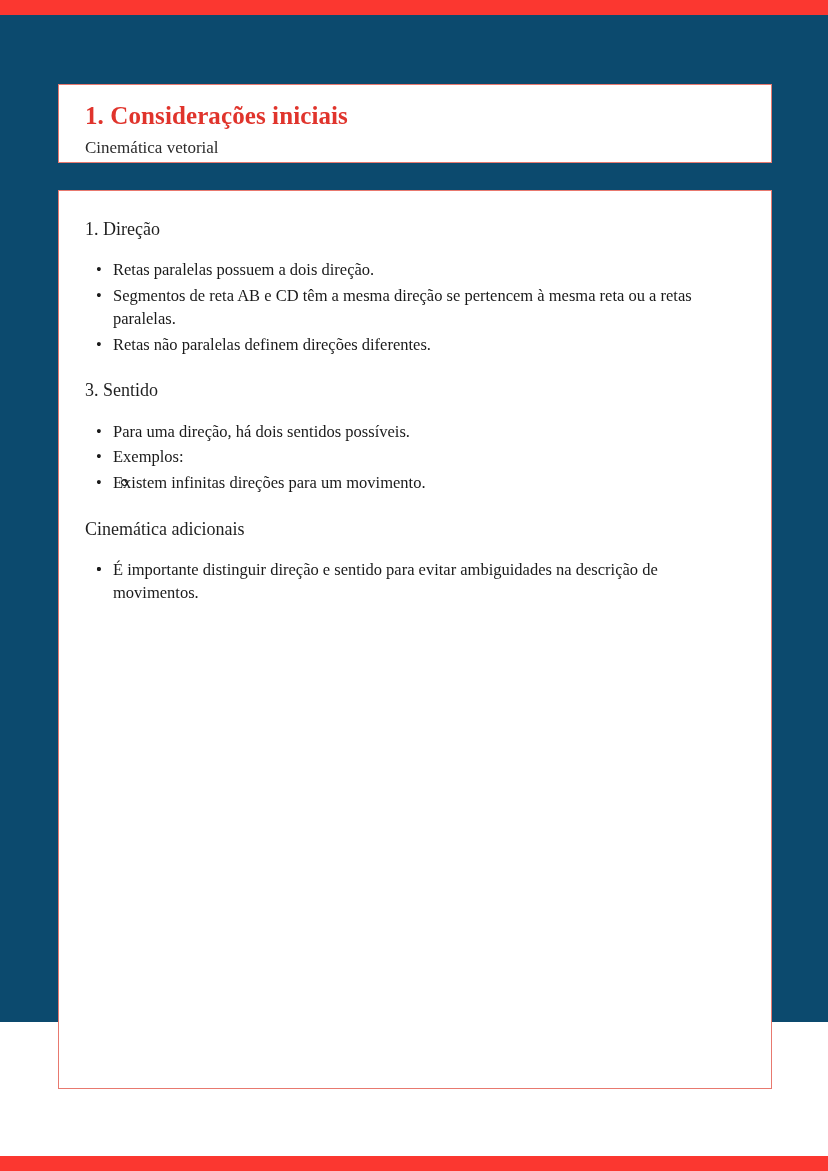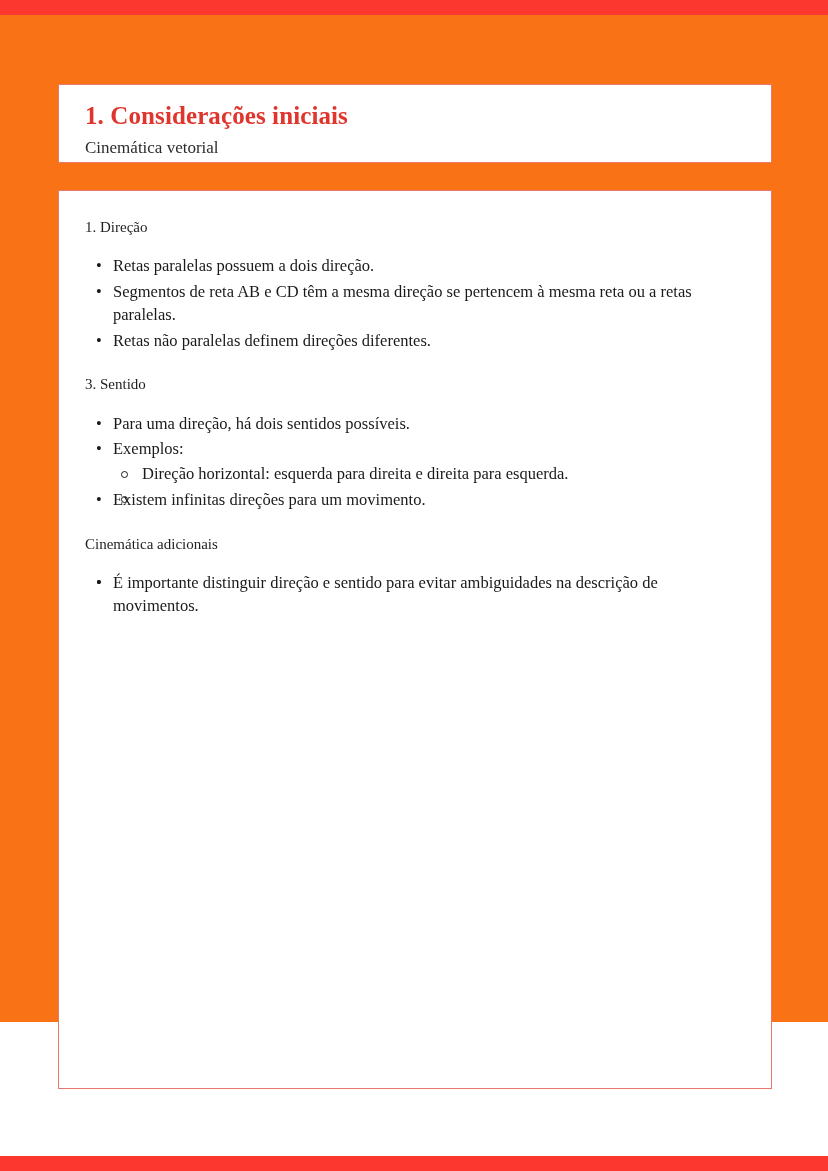--- a/index.html
+++ b/index.html
@@ -24,21 +24,21 @@
   }
   .edge-bar.top { top: 0; }
   .edge-bar.bottom { bottom: 0; }
 
   .page {
     position: absolute;
     top: 15px;
     left: 0;
     width: 828px;
     height: 1007px;
-    background: #f97316;
+    background: #0c4a6e;
   }
 
   .card {
     position: absolute;
     left: 58px;
     width: 714px;
     background: #ffffff;
     border: 1px solid #e8796f;
     box-sizing: border-box;
   }
@@ -67,21 +67,21 @@
   }
 
   .body-card {
     top: 175px;
     height: 899px;
     padding: 26px 47px 0 26px;
   }
 
   .section-heading {
     margin: 0;
-    font-size: 15px;
+    font-size: 18px;
     font-weight: normal;
     color: #1f1f1f;
     line-height: 1.35;
   }
 
   .section-block {
     margin-bottom: 22px;
   }
   .section-block:last-child {
     margin-bottom: 0;
@@ -159,21 +159,21 @@
             <li><span class="marker">•</span><span>Retas paralelas possuem a dois direção.</span></li>
             <li><span class="marker">•</span><span>Segmentos de reta AB e CD têm a mesma direção se pertencem à mesma reta ou a retas paralelas.</span></li>
             <li><span class="marker">•</span><span>Retas não paralelas definem direções diferentes.</span></li>
           </ul>
         </div>
         <div class="section-block">
           <p class="section-heading">3. Sentido</p>
           <ul class="bullets">
             <li><span class="marker">•</span><span>Para uma direção, há dois sentidos possíveis.</span></li>
             <li><span class="marker">•</span><span>Exemplos:</span><ul class="subbullets">
-                <li><span class="marker"></span><span>Direção horizontal: esquerda para direita e direita para esquerda.</span></li>
+                <li><span class="marker"></span></li>
                 <li><span class="marker"></span></li>
               </ul></li>
             <li><span class="marker">•</span><span>Existem infinitas direções para um movimento.</span></li>
           </ul>
         </div>
         <div class="section-block">
           <p class="section-heading">Cinemática adicionais</p>
           <ul class="bullets">
             <li><span class="marker">•</span></li>
             <li><span class="marker">•</span><span>É importante distinguir direção e sentido para evitar ambiguidades na descrição de movimentos.</span></li>

